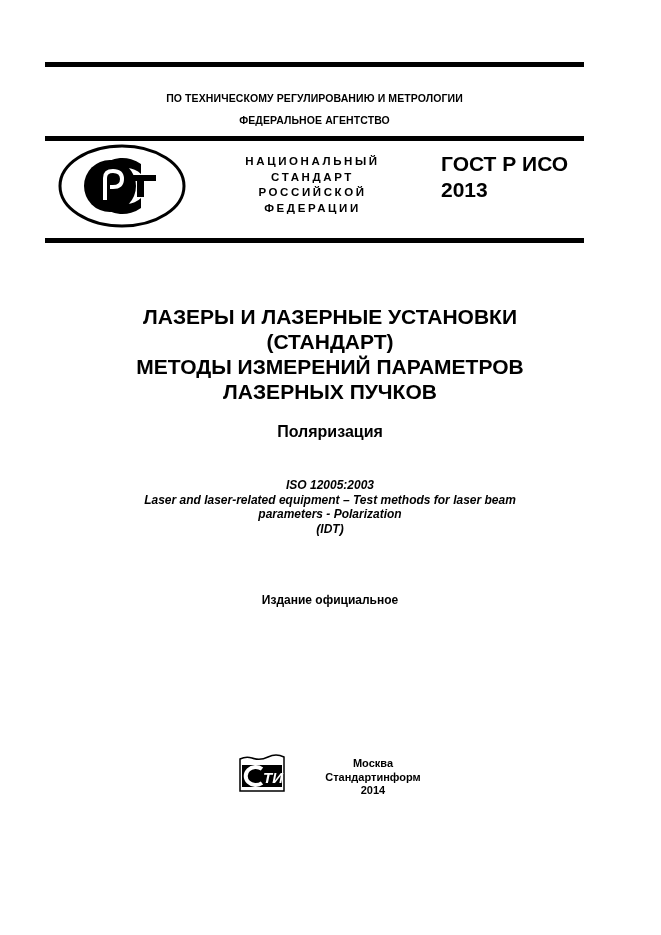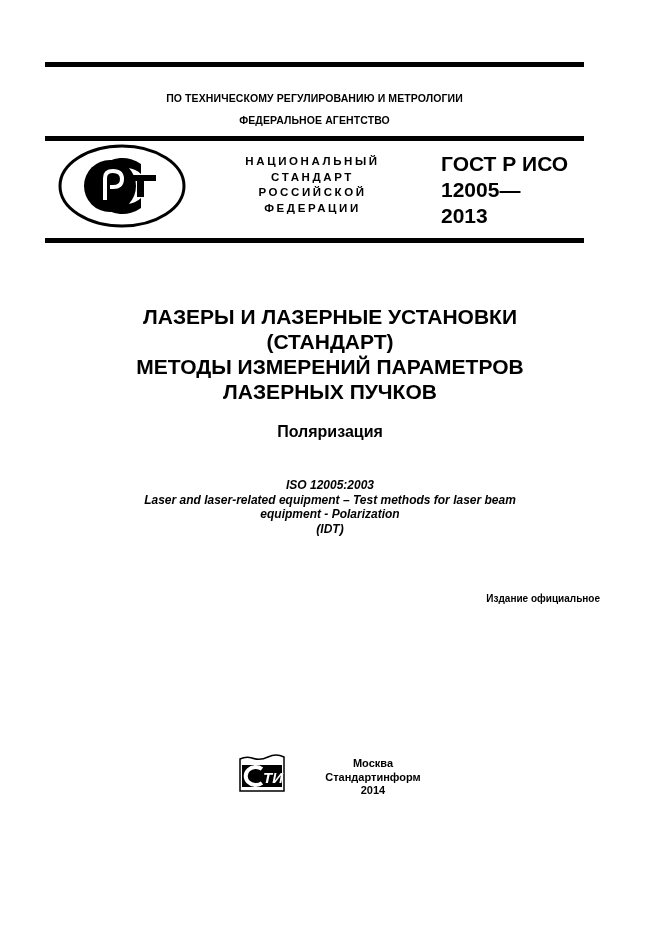--- a/index.html
+++ b/index.html
@@ -18,21 +18,21 @@
   .logo-gost { position: absolute; left: 58px; top: 144px; width: 128px; height: 84px; }
 
   .natstd { position: absolute; left: 225px; top: 154px; width: 175px; text-align: center;
             font-weight: bold; font-size: 11.5px; letter-spacing: 2.6px; line-height: 15.5px; }
   .gost-num { position: absolute; left: 441px; top: 151px; font-weight: bold; font-size: 21px; line-height: 26px; }
 
   .title-block { position: absolute; left: 60px; width: 540px; text-align: center; font-weight: bold; }
   .main-title { top: 304px; font-size: 21px; line-height: 25px; }
   .subtitle { top: 423px; font-size: 16px; }
   .iso-block { top: 478px; font-size: 12px; line-height: 14.5px; font-style: italic; }
-  .edition { top: 593px; font-size: 10px; font-weight: bold; text-align: right; }
+  .edition { top: 593px; font-size: 12px; font-weight: bold; }
 
   .publisher-logo { position: absolute; left: 238px; top: 753px; width: 50px; height: 40px; }
   .publisher-text { position: absolute; left: 318px; top: 757px; width: 110px; text-align: center;
                     font-weight: bold; font-size: 11px; line-height: 13.5px; }
 </style>
 </head>
 <body>
 
 <div class="rule rule-top"></div>
 <div class="agency agency-1">ФЕДЕРАЛЬНОЕ АГЕНТСТВО</div>
@@ -50,39 +50,38 @@
 
 <div class="natstd">
   <div>НАЦИОНАЛЬНЫЙ</div>
   <div>СТАНДАРТ</div>
   <div>РОССИЙСКОЙ</div>
   <div>ФЕДЕРАЦИИ</div>
 </div>
 
 <div class="gost-num">
   <div>ГОСТ Р ИСО</div>
-  <div>12005—</div>
   <div>2013</div>
 </div>
 
 <div class="rule rule-bot"></div>
 
 <div class="title-block main-title">
   <div>ЛАЗЕРЫ И ЛАЗЕРНЫЕ УСТАНОВКИ</div>
   <div>(СТАНДАРТ)</div>
   <div>МЕТОДЫ ИЗМЕРЕНИЙ ПАРАМЕТРОВ</div>
   <div>ЛАЗЕРНЫХ ПУЧКОВ</div>
 </div>
 
 <div class="title-block subtitle">Поляризация</div>
 
 <div class="title-block iso-block">
   <div>ISO 12005:2003</div>
   <div>Laser and laser-related equipment – Test methods for laser beam</div>
-  <div>equipment - Polarization</div>
+  <div>parameters - Polarization</div>
   <div>(IDT)</div>
 </div>
 
 <div class="title-block edition">Издание официальное</div>
 
 <svg class="publisher-logo" viewBox="0 0 50 40">
   <path d="M2 6 L2 38 L46 38 L46 4 Q38 0 30 4 Q22 8 14 5 Q8 3 2 6 Z" fill="#fff" stroke="#000" stroke-width="1.5"></path>
   <rect x="4" y="12" width="40" height="22" fill="#000"></rect>
   <path d="M24 16 A10 9 0 1 0 24 30" fill="none" stroke="#fff" stroke-width="4"></path>
   <text x="25" y="30" font-family="Liberation Sans, sans-serif" font-weight="bold" font-style="italic" font-size="15" fill="#fff">ТИ</text>

